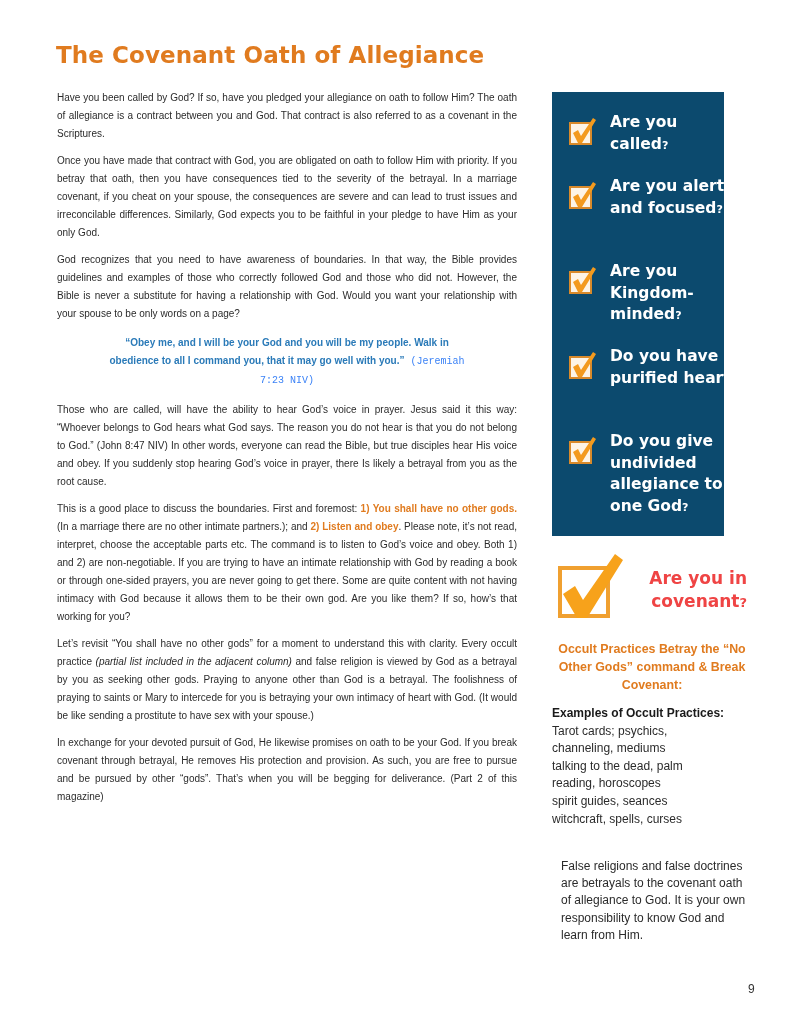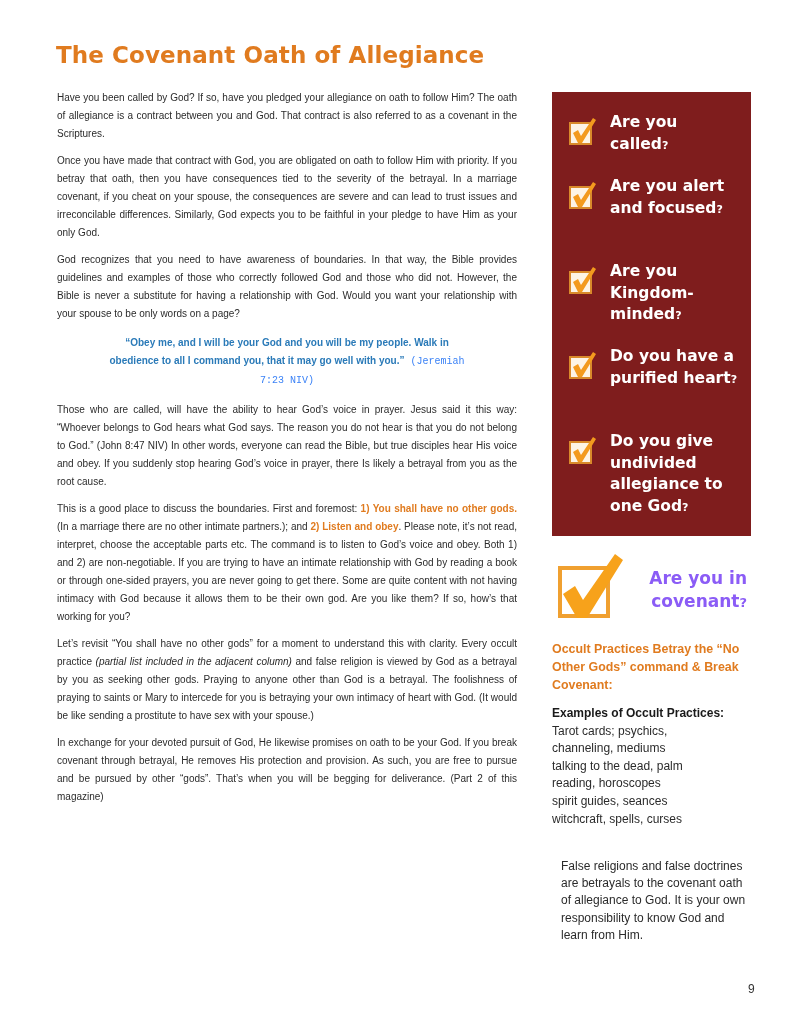--- a/index.html
+++ b/index.html
@@ -22,45 +22,45 @@
   .main .hl { color: #e07b1f; font-weight: bold; }
   .main .it { font-style: italic; }
 
   .quote {
     text-align: center; color: #2a7ab8; font-weight: bold;
     padding: 2px 44px 0 44px; margin-bottom: 11px !important; line-height: 18px;
   }
   .quote .ref { font-weight: normal; color: #3b82f6; font-family: Liberation Mono, monospace; }
 
   .bluebox {
-    position: absolute; left: 552px; top: 92px; width: 199px; height: 444px;
-    background: #7f1d1d;
+    position: absolute; left: 552px; top: 92px; width: 172px; height: 444px;
+    background: #0c4a6e;
   }
   .q-item { position: absolute; left: 16px; display: flex; align-items: flex-start; }
   .q-item .cb { width: 30px; height: 30px; flex: 0 0 30px; margin-top: 4px; }
   .q-item .qt {
     margin-left: 12px; color: #ffffff; font-family: "DejaVu Sans", sans-serif;
     font-weight: bold; font-size: 15.5px; line-height: 21.5px; width: 130px;
   }
   .q-item .qt .qm { font-size: 11px; }
 
   .covenant {
     position: absolute; left: 557px; top: 552px; width: 200px; height: 75px;
   }
   .covenant .bigcb { position: absolute; left: 0; top: 0; width: 68px; height: 68px; }
   .covenant .ct {
-    position: absolute; left: 75px; top: 15px; color: #8b5cf6;
+    position: absolute; left: 75px; top: 15px; color: #ef4444;
     font-family: "DejaVu Sans", sans-serif; font-weight: bold; font-size: 17px;
     line-height: 23px; text-align: right; width: 115px;
   }
   .covenant .ct .qm { font-size: 13px; }
 
   .occult-head {
     position: absolute; left: 552px; top: 640px; width: 200px;
-    color: #e07b1f; font-weight: bold;
+    text-align: center; color: #e07b1f; font-weight: bold;
     font-size: 12.4px; line-height: 18px;
   }
   .examples {
     position: absolute; left: 552px; top: 705px; width: 200px;
     text-align: left; font-size: 12px; line-height: 17.6px; color: #2b2b2b;
   }
   .examples .eh { font-weight: bold; color: #1a1a1a; }
   .false-rel {
     position: absolute; left: 561px; top: 858px; width: 190px;
     font-size: 12px; line-height: 17.2px; color: #2b2b2b;

